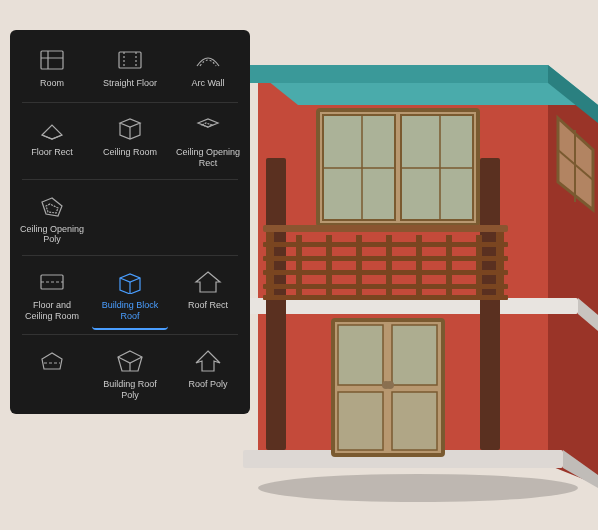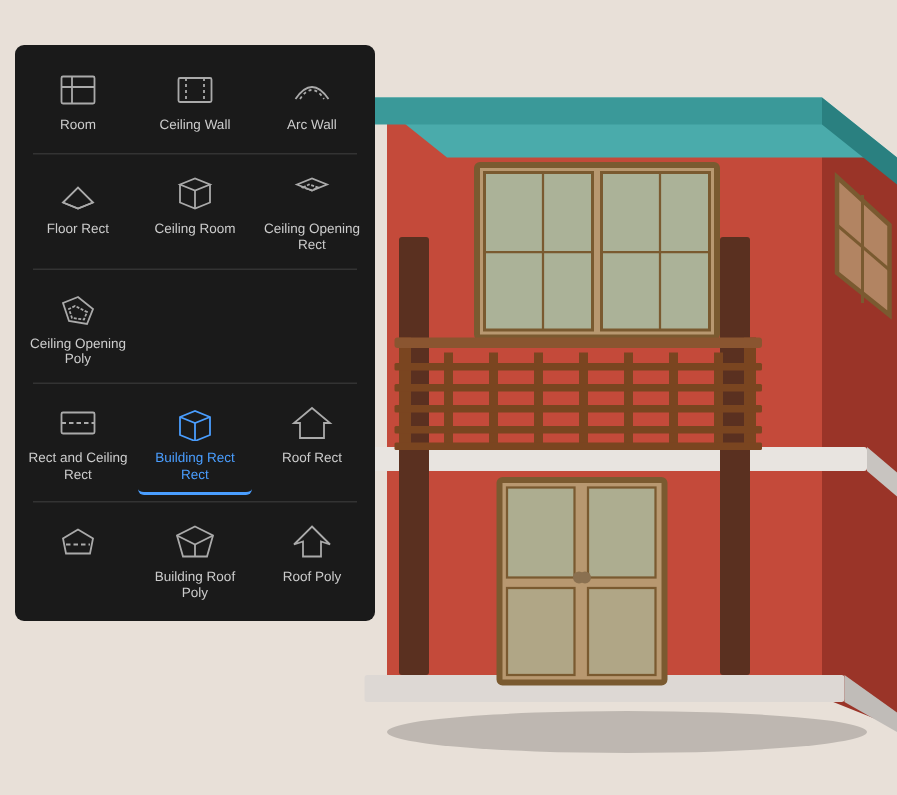--- a/index.html
+++ b/index.html
@@ -108,21 +108,21 @@
       </div>
       <span class="item-label">Room</span>
     </div>
     <div class="toolbar-item">
       <div class="icon-wrap">
         <svg class="tool-icon" viewBox="0 0 28 24">
             <rect x="3" y="4" width="22" height="16" rx="1"></rect>
             <path d="M8 4v16M20 4v16" stroke-dasharray="2,2"></path>
           </svg>
       </div>
-      <span class="item-label">Ceiling Wall</span>
+      <span class="item-label">Straight Floor</span>
     </div>
     <div class="toolbar-item">
       <div class="icon-wrap">
         <svg class="tool-icon" viewBox="0 0 28 24">
             <path d="M3 18 Q14 2 25 18"></path>
             <path d="M6 18 Q14 6 22 18" stroke-dasharray="2,2"></path>
           </svg>
       </div>
       <span class="item-label">Arc Wall</span>
     </div>
@@ -172,31 +172,31 @@
 
     <div class="toolbar-divider"></div>
 
     <div class="toolbar-item">
       <div class="icon-wrap">
         <svg class="tool-icon" viewBox="0 0 28 24">
             <rect x="3" y="5" width="22" height="14" rx="1"></rect>
             <path d="M3 12h22" stroke-dasharray="3,2"></path>
           </svg>
       </div>
-      <span class="item-label">Rect and Ceiling Rect</span>
+      <span class="item-label">Floor and Ceiling Room</span>
     </div>
     <div class="toolbar-item active">
       <div class="icon-wrap">
         <svg class="tool-icon" viewBox="0 0 28 24" style="stroke:#4a9eff">
             <path d="M4 8 L14 4 L24 8 L24 20 L14 24 L4 20 Z"></path>
             <path d="M4 8 L14 12 L24 8"></path>
             <path d="M14 12 L14 24"></path>
           </svg>
       </div>
-      <span class="item-label">Building Rect Rect</span>
+      <span class="item-label">Building Block Roof</span>
     </div>
     <div class="toolbar-item">
       <div class="icon-wrap">
         <svg class="tool-icon" viewBox="0 0 28 24">
             <path d="M14 2 L26 12 L22 12 L22 22 L6 22 L6 12 L2 12 Z"></path>
           </svg>
       </div>
       <span class="item-label">Roof Rect</span>
     </div>
 

